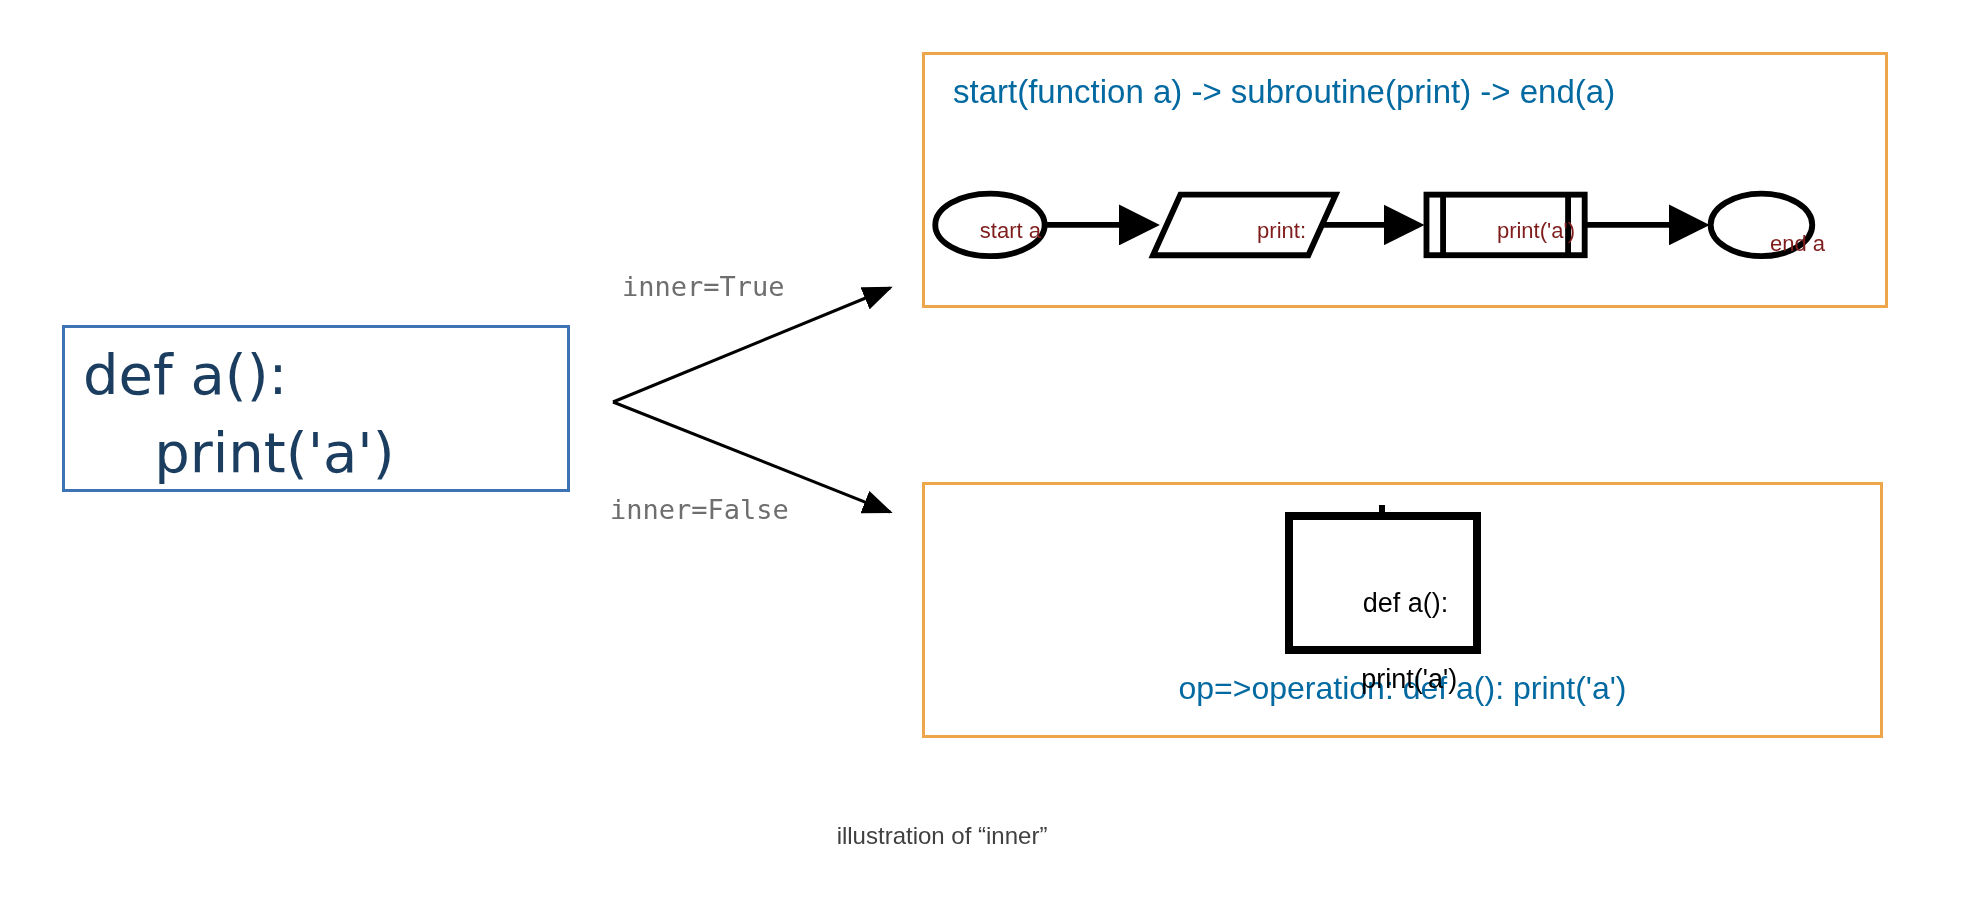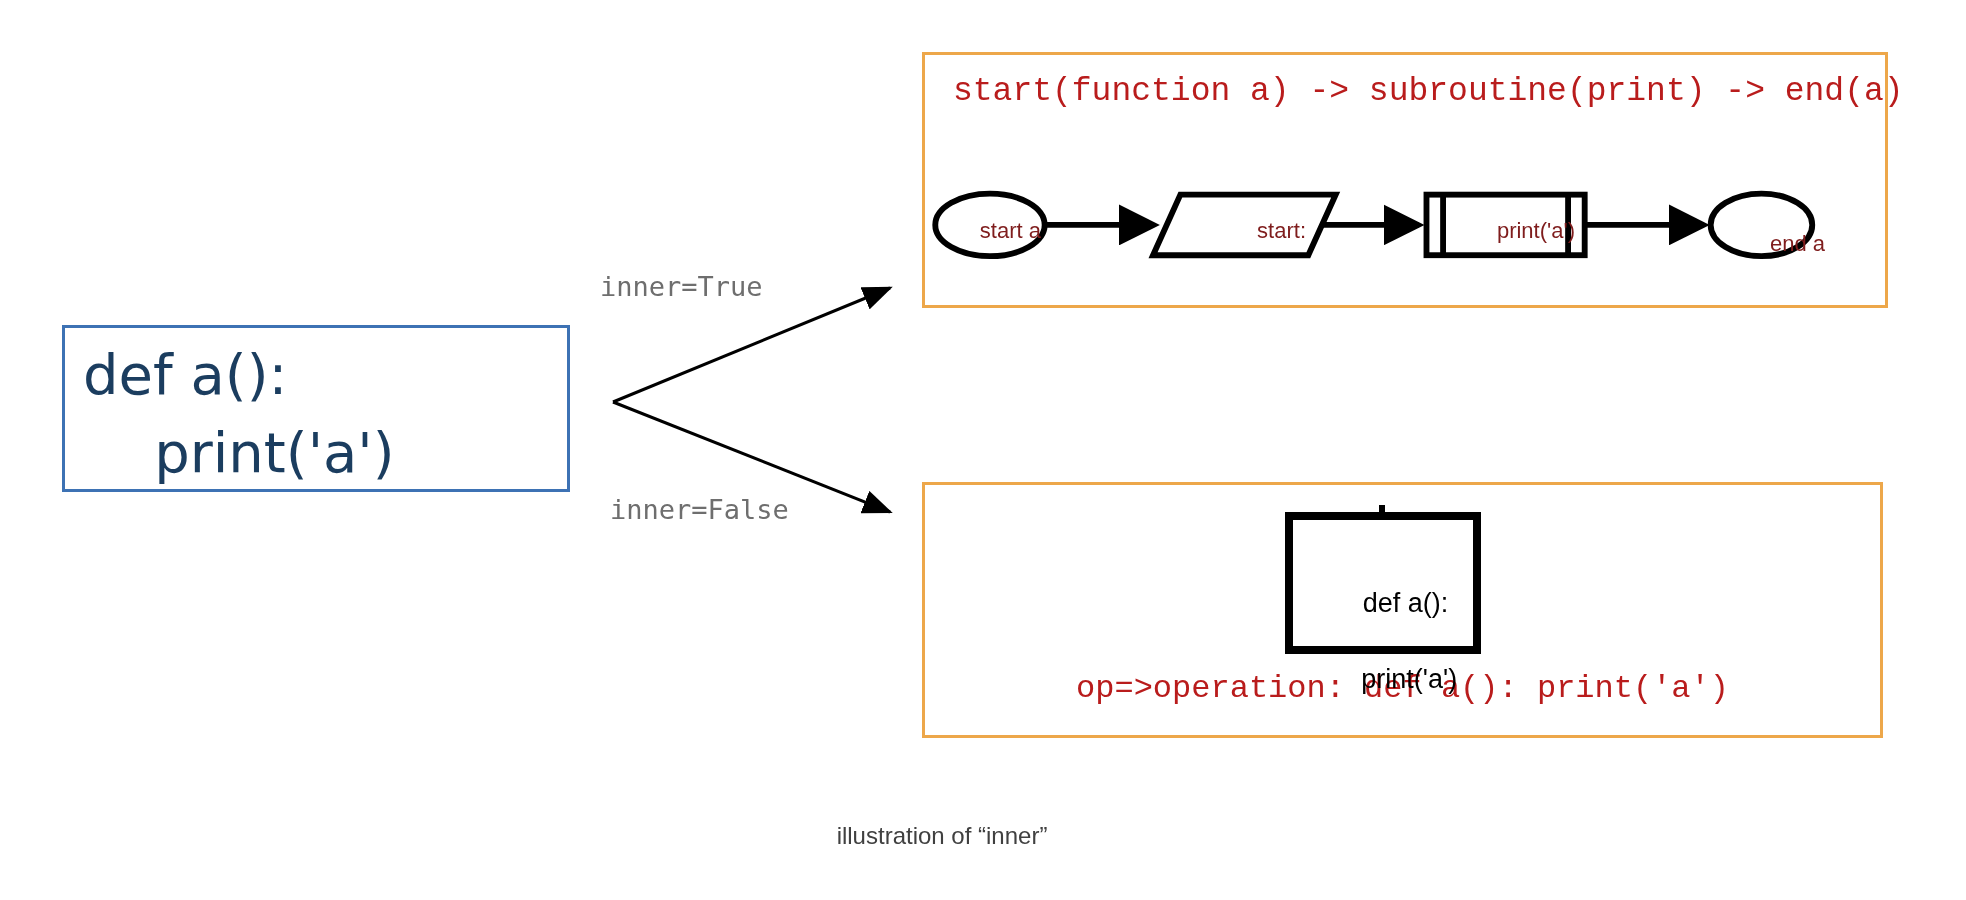--- a/index.html
+++ b/index.html
@@ -46,21 +46,21 @@
   }
 
   
   .branch-label {
     position: absolute;
     color: #6e6e6e;
     font-family: "DejaVu Sans Mono", monospace;
     font-size: 27px;
     white-space: pre;
   }
-  #label-true  { left: 600px; top: 271px; }
+  #label-true  { left: 622px; top: 271px; }
   #label-false { left: 610px; top: 494px; text-align: right; }
 
   
   .panel {
     position: absolute;
     box-sizing: border-box;
     border: 3px solid #eda74a;
     background: #ffffff;
   }
   #panel-inner-true {
@@ -70,22 +70,22 @@
     height: 256px;
   }
   #panel-inner-false {
     left: 922px;
     top: 482px;
     width: 961px;
     height: 256px;
   }
   .panel-title {
     position: absolute;
-    color: #b91c1c;
-    font-family: Liberation Mono, monospace;
+    color: #0369a1;
+    font-family: Liberation Sans, sans-serif;
     font-size: 33px;
     white-space: pre;
   }
   #title-true  { left: 28px; top: 18px; }
   #op-caption  {
     left: 0; right: 0;
     top: 185px;
     text-align: center;
     font-size: 32px;
   }
@@ -198,21 +198,21 @@
       <line x1="522" y1="143" x2="522" y2="205" stroke="#000000" stroke-width="6"></line>
       <line x1="650" y1="143" x2="650" y2="205" stroke="#000000" stroke-width="6"></line>
 
       <line x1="667" y1="174" x2="789" y2="174" stroke="#000000" stroke-width="6" marker-end="url(#fc-arrow)"></line>
 
       <ellipse cx="848" cy="174" rx="52" ry="32" fill="#ffffff" stroke="#000000" stroke-width="6"></ellipse>
     </svg>
 
     <div class="fc-label" style="left:0px; top:163px; width:116px;">start a</div>
 
-    <div class="fc-label" style="left:255px; top:163px; width:126px;">start:</div>
+    <div class="fc-label" style="left:255px; top:163px; width:126px;">print:</div>
 
     <div class="fc-label" style="left:522px; top:163px; width:128px;">print('a')</div>
 
     <div class="fc-label" style="left:796px; top:176px; width:104px;">end a</div>
   </div>
 
   <div class="panel" id="panel-inner-false">
 
     <div class="panel-title" id="op-caption">op=&gt;operation: def a(): print('a')</div>
   </div>

